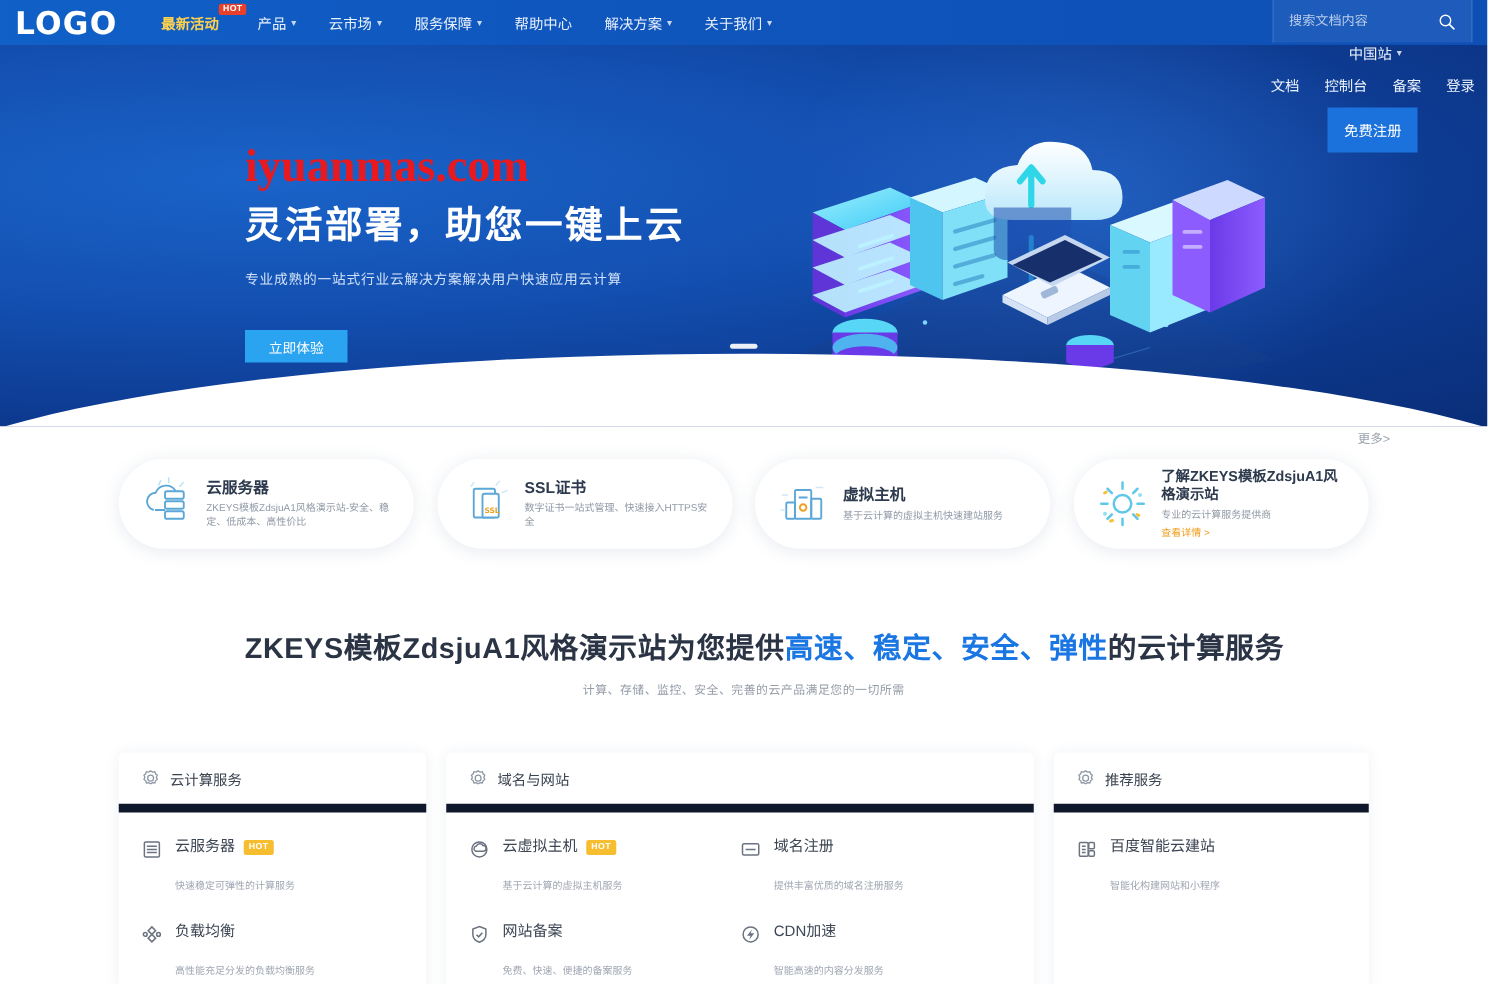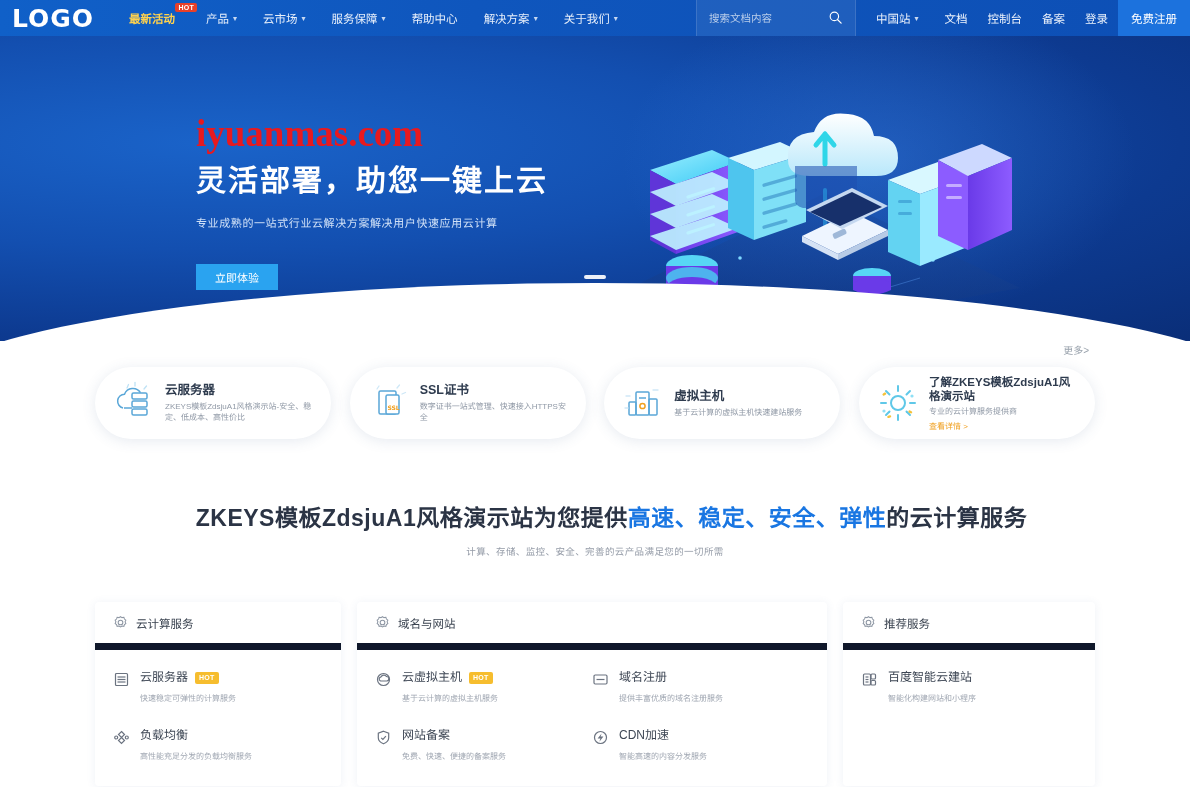--- a/index.html
+++ b/index.html
@@ -50,21 +50,21 @@
     top: 3px; right: -4px;
     background: #e8402a;
     color: #fff;
     font-size: 7px;
     line-height: 9px;
     padding: 0 3px;
     border-radius: 2px;
     font-weight: bold;
     letter-spacing: .3px;
   }
-  .nav-right { margin-left: auto; display: flex; align-items: center; height: 36px; }
+  .nav-right { margin-left: auto; display: flex; align-items: center; height: 36px; flex-direction: column; }
   .search-box {
     position: relative;
     width: 160px; height: 36px;
     background: rgba(255,255,255,0.07);
     border-left: 1px solid rgba(255,255,255,0.13);
     border-right: 1px solid rgba(255,255,255,0.13);
     display: flex; align-items: center;
   }
   .search-input {
     background: transparent; border: none; outline: none;
@@ -140,21 +140,21 @@
   .carousel-dot {
     position: absolute; left: 50%; transform: translateX(-50%);
     bottom: 62px;
     width: 22px; height: 4px; border-radius: 2px;
     background: #ffffff; opacity: .92; cursor: pointer; z-index: 5;
   }
 
   
   .more-row { position: relative; height: 22px; }
   .more-link {
-    position: absolute; right: 101px; top: 1px;
+    position: absolute; right: 78px; top: 1px;
     font-size: 10px; color: #9aa3ad; cursor: pointer;
   }
 
   
   .cards {
     display: flex;
     justify-content: space-between;
     padding: 0 95px;
     margin-top: 4px;
   }
@@ -209,21 +209,21 @@
   .svc-body.one-col .svc-item { width: 100%; }
   .svc-item { display: flex; margin-bottom: 24px; cursor: pointer; }
   .svc-item-icon { width: 17px; height: 17px; flex: 0 0 17px; margin-right: 10px; margin-top: 1px; }
   .svc-item-title { font-size: 12px; color: #3d4654; display: flex; align-items: center; line-height: 15px; }
   .badge-hot {
     background: #f6bd2e; color: #fff;
     font-size: 7px; line-height: 10px;
     padding: 1px 4px; border-radius: 2px;
     margin-left: 7px; font-weight: bold; letter-spacing: .3px;
   }
-  .svc-item-desc { font-size: 8px; color: #a0a7b2; margin-top: 8px; line-height: 11px; font-family: Liberation Serif, serif; }
+  .svc-item-desc { font-size: 8px; color: #a0a7b2; margin-top: 18px; line-height: 11px; font-family: Liberation Serif, serif; }
 </style>
 </head>
 <body>
 
 <div class="page">
 
   <div class="topnav">
     <div class="logo">LOGO</div>
     <div class="nav-items" id="nav-items">
         <div class="nav-item hot-item">

